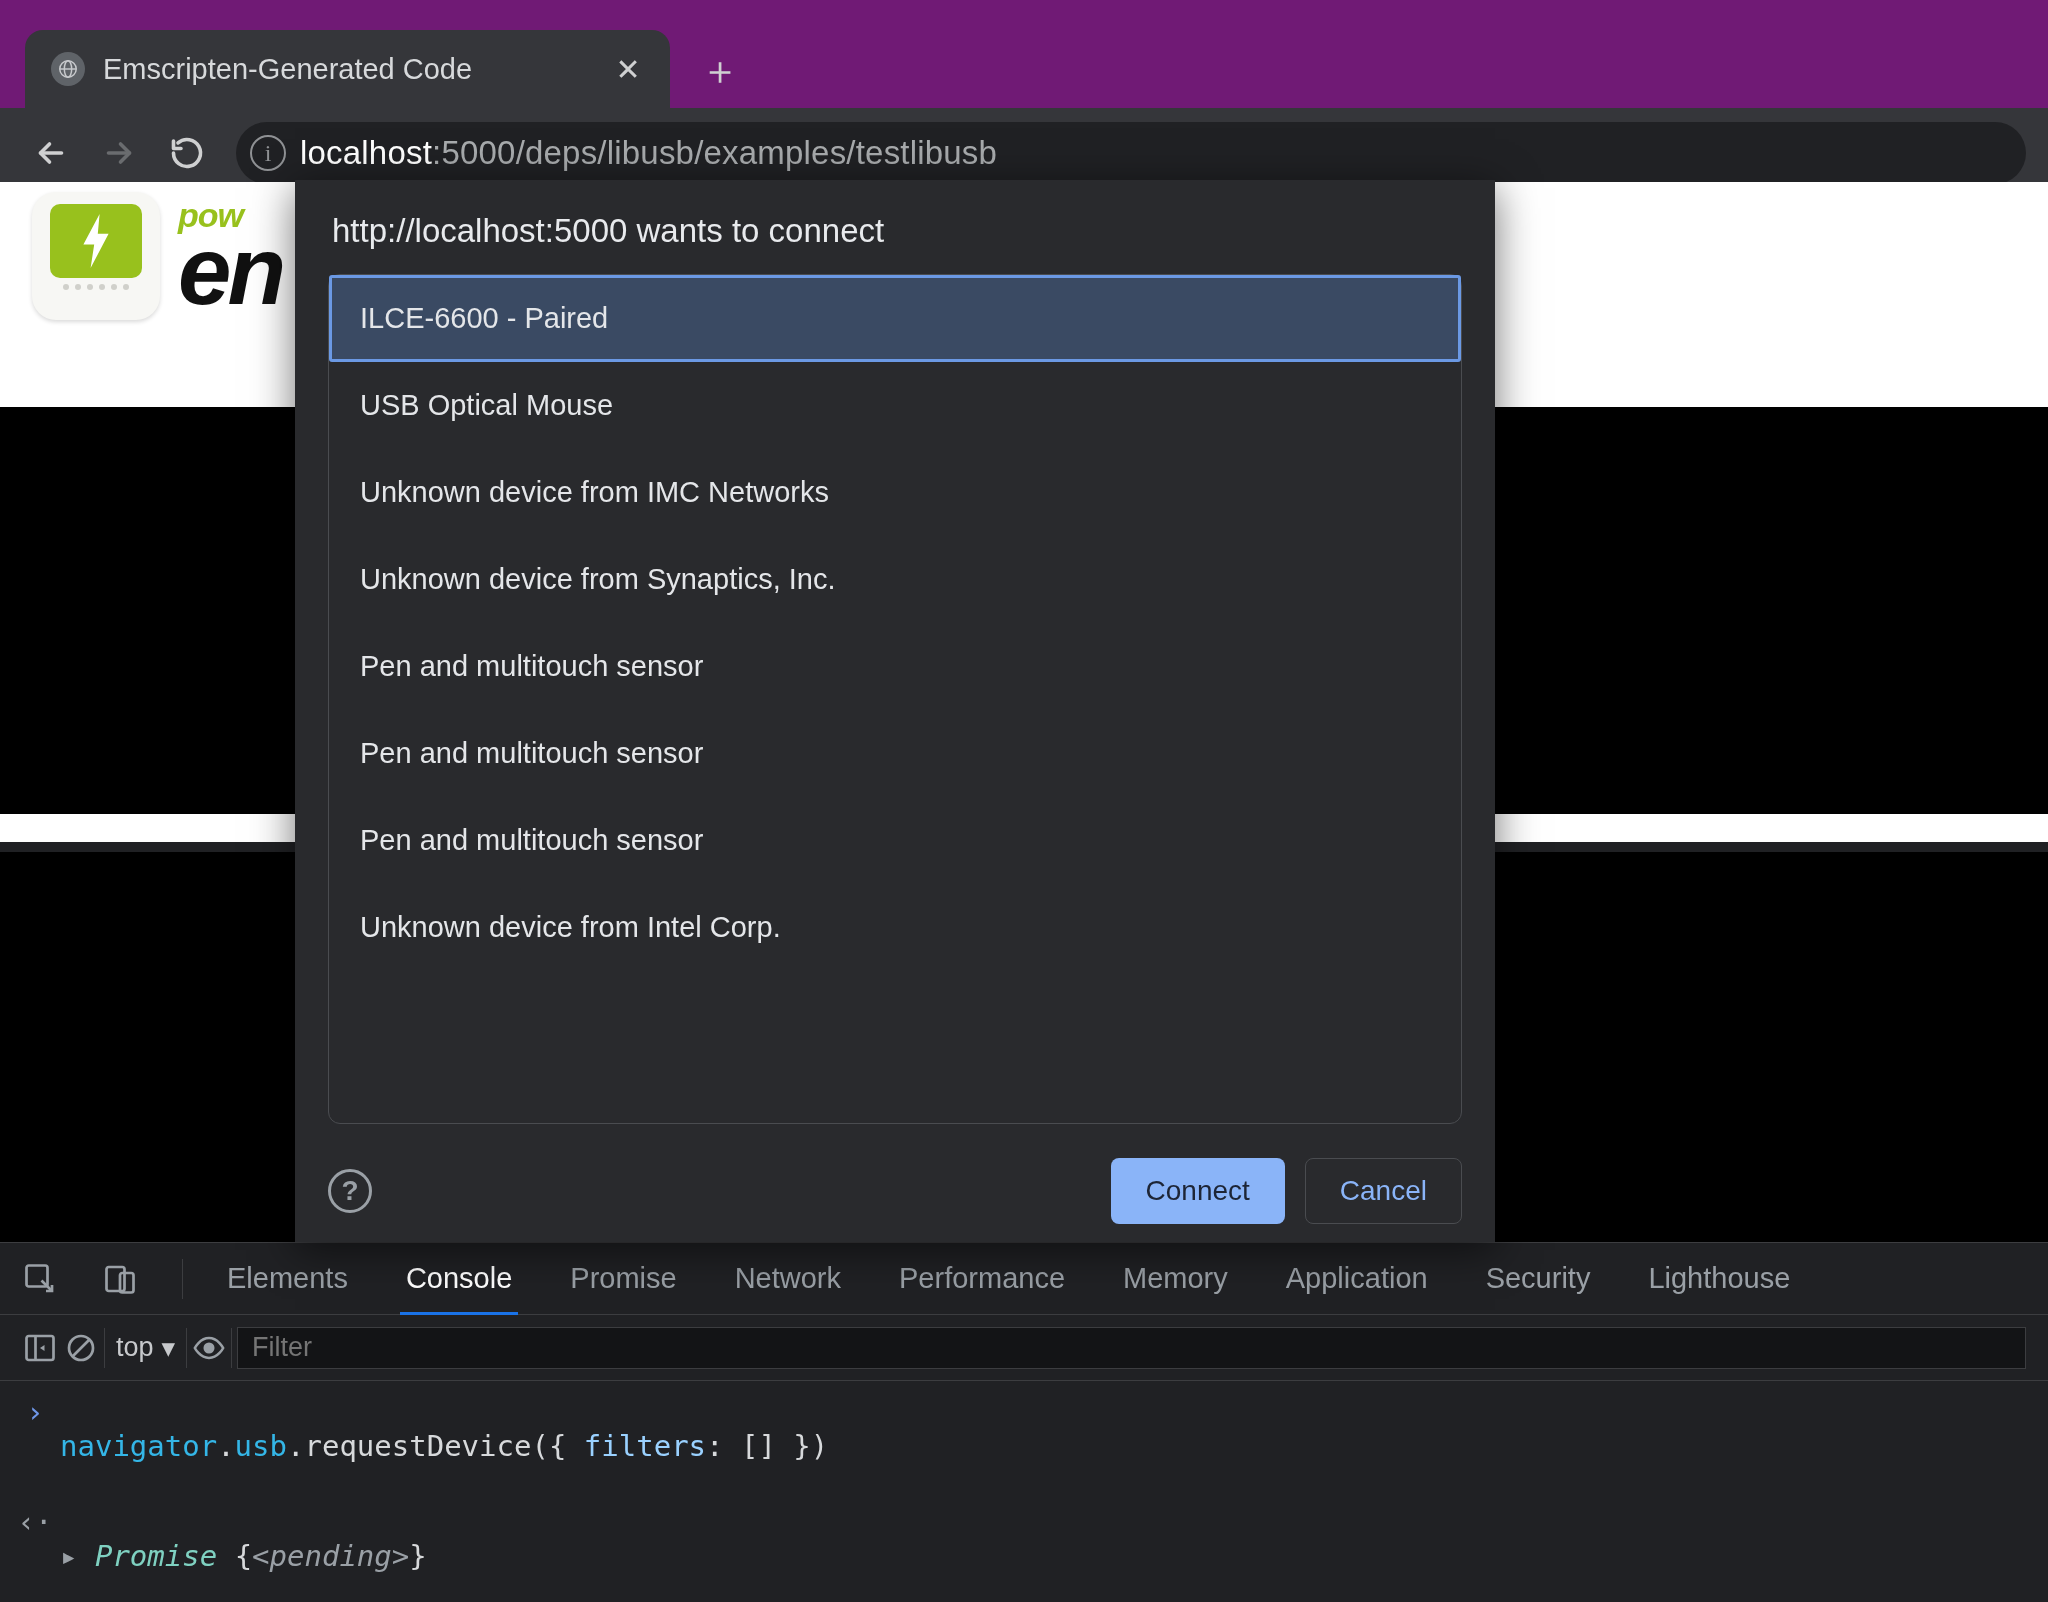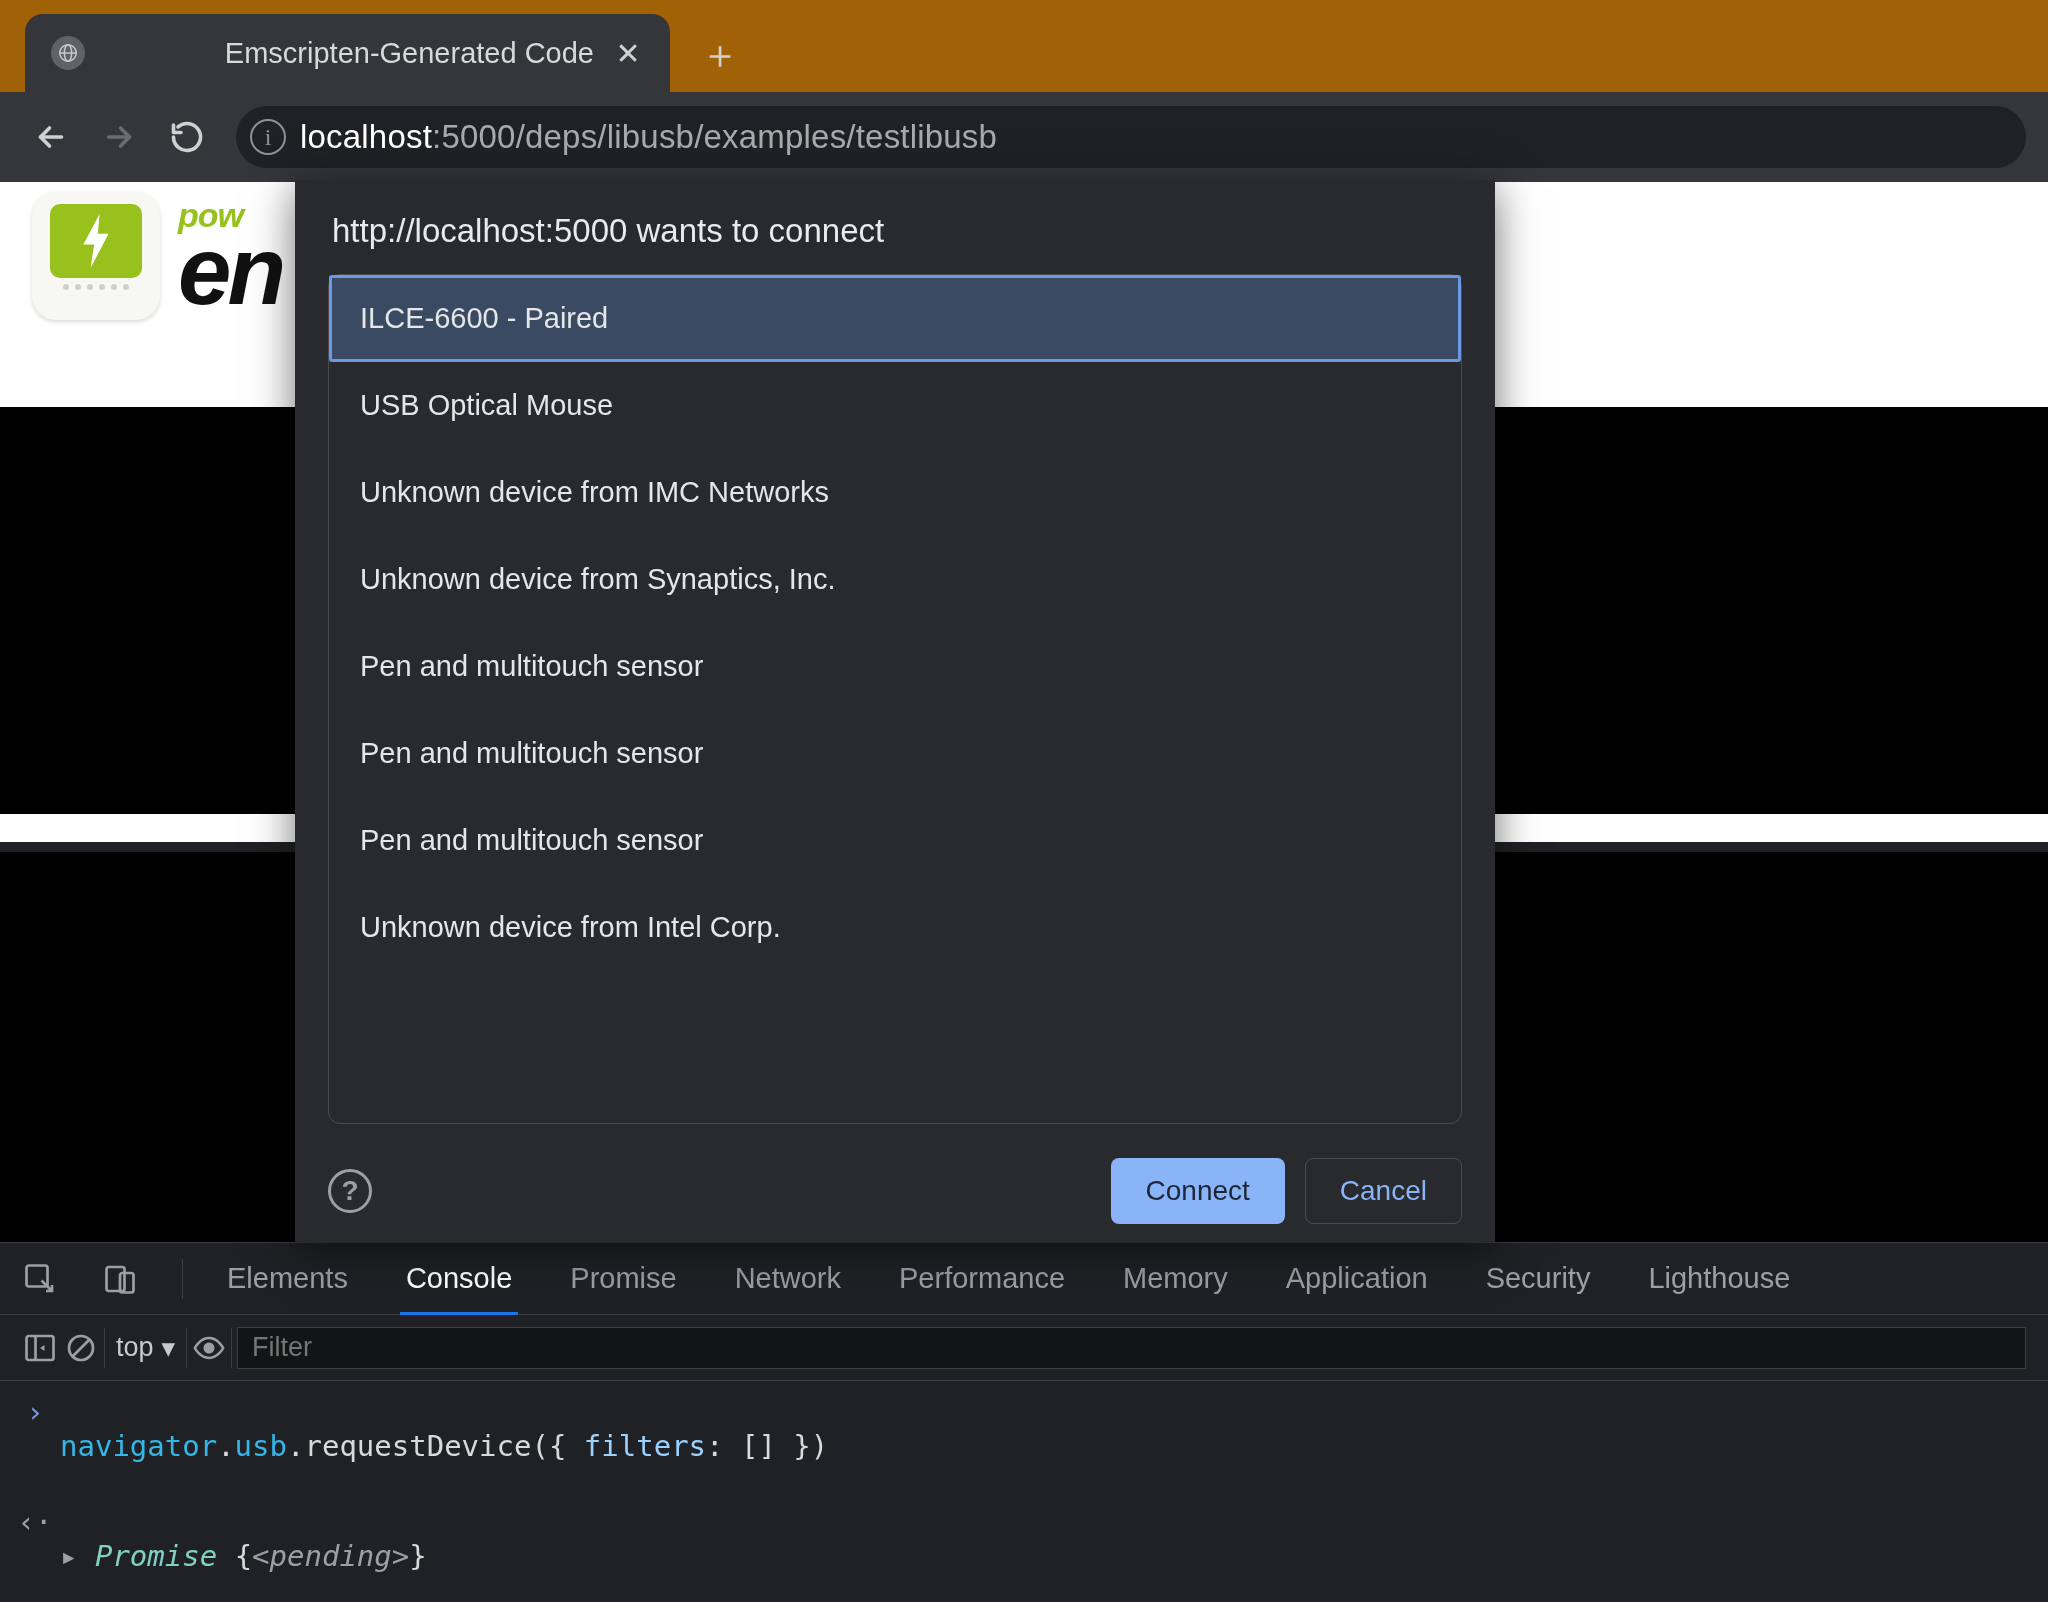--- a/index.html
+++ b/index.html
@@ -6,25 +6,24 @@
   html, body { width: 2048px; height: 1602px; overflow: hidden; }
   body {
     font-family: "Segoe UI", Arial, sans-serif;
     background: #202124;
     color: #e8eaed;
     position: relative;
   }
 
   
   .tab-strip {
-    height: 92px;
-    background: #a16207;
+    height: 108px;
+    background: #701a75;
     display: flex;
     align-items: flex-end;
-    text-align: right;
   }
   .tab {
     height: 78px;
     width: 645px;
     background: #35363a;
     border-radius: 18px 18px 0 0;
     margin-left: 25px;
     display: flex;
     align-items: center;
     padding: 0 26px;

